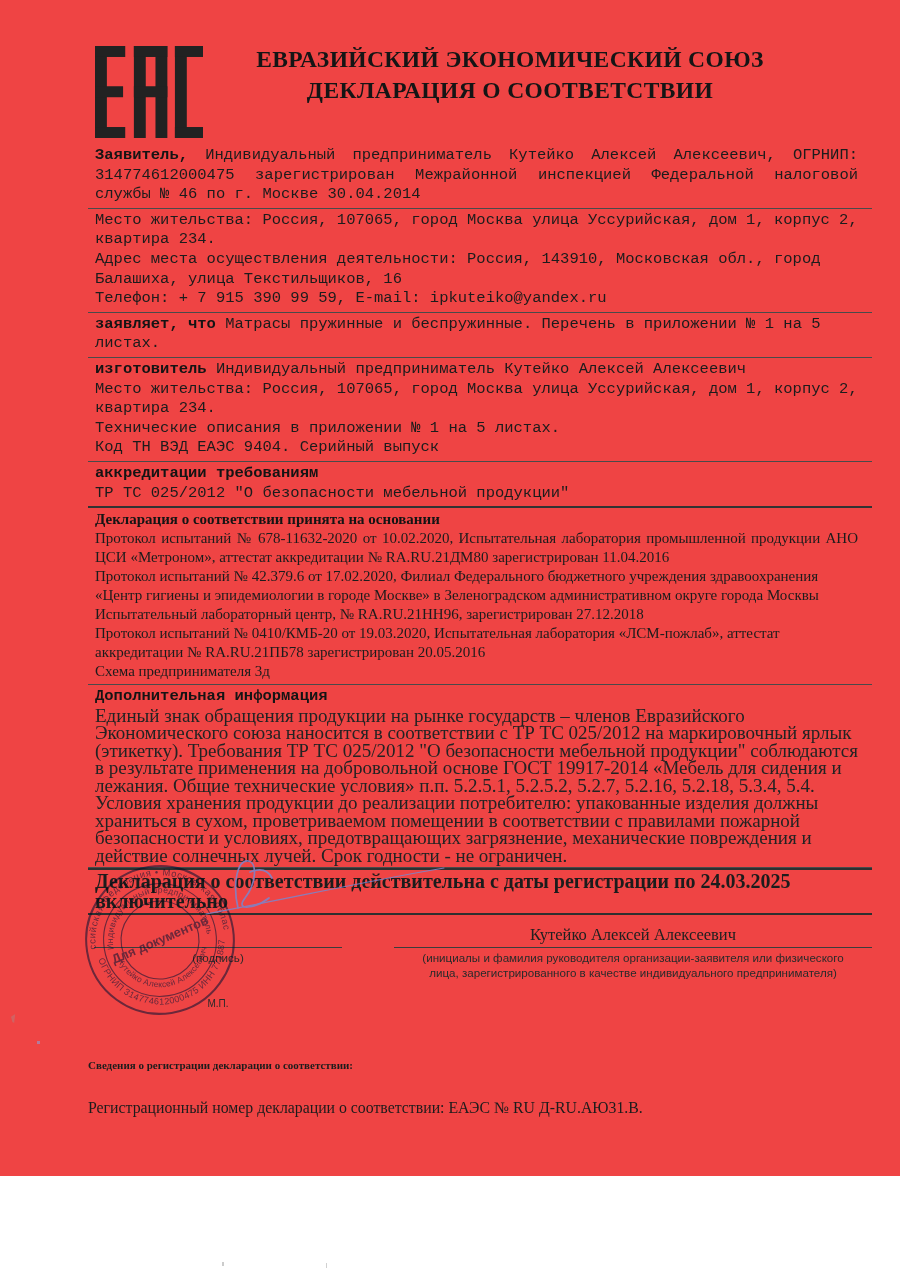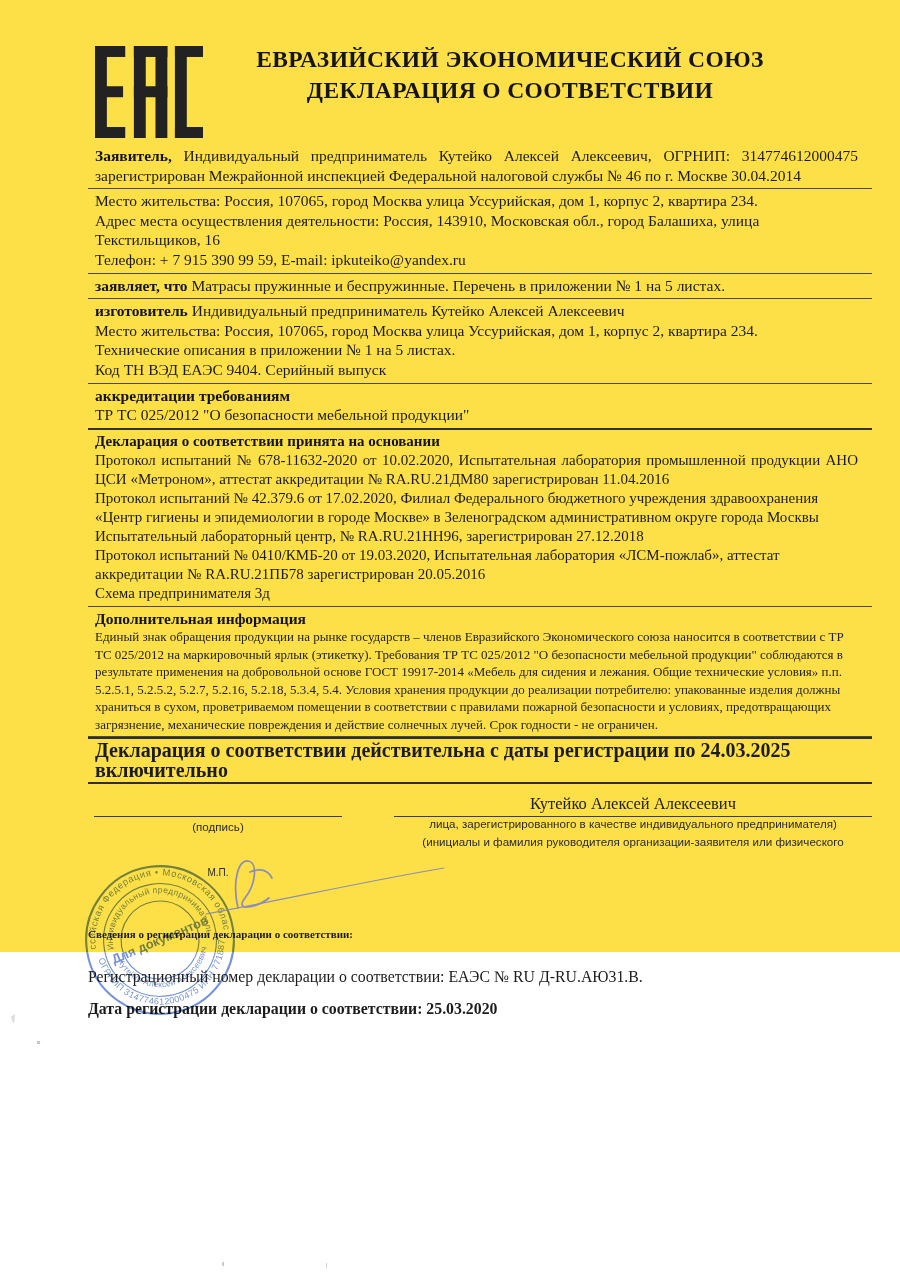--- a/index.html
+++ b/index.html
@@ -1,35 +1,35 @@
 <!DOCTYPE html>
 <html><head>
 <meta charset="utf-8">
 <style>
   html,body{margin:0;padding:0;}
   body{width:900px;height:1280px;background:#ffffff;position:relative;overflow:hidden;
        font-family:"Liberation Serif", serif;color:#1c1c1c;}
-  .page{position:relative;width:900px;height:952px;background:#fde047;}
+  .page{position:relative;width:900px;height:1176px;background:#ef4444;}
 
   
   .hdr{position:relative;padding-top:44px;height:96px;}
   .eac-logo{position:absolute;left:95px;top:46px;width:108px;height:92px;}
   .titles{margin-left:150px;margin-right:30px;text-align:center;}
   .titles .t{font-weight:700;font-size:23.5px;line-height:31px;letter-spacing:.4px;color:#151515;}
 
   
   .doc{margin:4px 28px 0 88px;}
   .doc p{margin:0;padding:0 14px 0 7px;}
   .sec{border-bottom:1.5px solid #4a4a4a;padding:2px 0 3px 0;}
   .sec.thickb{border-bottom:2px solid #333;}
-  .body-txt{font-size:15.5px;line-height:19.6px;}
+  .body-txt{font-size:15.5px;line-height:19.6px;font-family:Liberation Mono, monospace;}
   .just{text-align:justify;}
   b,.bold{font-weight:700;color:#141414;}
   .basis-txt{font-size:15px;line-height:19px;}
-  .addl-txt{font-size:13px;line-height:17.5px;color:#232323;}
+  .addl-txt{font-size:19px;line-height:17.5px;color:#232323;}
   .validity{border-top:2px solid #2f2f2f;border-bottom:2px solid #2f2f2f;padding:1px 0 2px 0;}
   .validity p{font-size:20px;line-height:20px;font-weight:700;}
 
   
   .sig-row{display:flex;margin:10px 28px 0 88px;position:relative;}
   .sig-left{width:248px;margin-left:6px;text-align:center;}
   .sig-right{width:478px;margin-left:52px;text-align:center;}
   .sig-name{font-size:16.5px;line-height:20px;height:22px;color:#202020;}
   .sig-line{border-bottom:1.6px solid #3c3c3c;height:0;margin-top:0;}
   .sig-left .spacer{height:22px;}
@@ -128,29 +128,28 @@
   <div class="sig-row">
     <div class="sig-left">
       <div class="spacer"></div>
       <div class="sig-line"></div>
       <div class="cap">(подпись)</div>
       <div class="mp">М.П.</div>
     </div>
     <div class="sig-right">
       <div class="sig-name">Кутейко Алексей Алексеевич</div>
       <div class="sig-line"></div>
+      <div class="cap">(инициалы и фамилия руководителя организации-заявителя или физического</div>
       <div class="cap" style="margin-top:0;">лица, зарегистрированного в качестве индивидуального предпринимателя)</div>
-      <div class="cap">(инициалы и фамилия руководителя организации-заявителя или физического</div>
     </div>
   </div>
 
   <div class="reg">
     <div class="h">Сведения о регистрации декларации о соответствии:</div>
     <div class="n">Регистрационный номер декларации о соответствии: ЕАЭС № RU Д-RU.АЮ31.В.</div>
-    <div class="d">Дата регистрации декларации о соответствии: 25.03.2020</div>
   </div>
 
   <div class="stamp">
     <svg viewBox="0 0 160 160" width="164" height="164">
       <g fill="none" stroke="#5b7fd0">
         <circle cx="80" cy="80" r="72" stroke-width="2"></circle>
         <circle cx="80" cy="80" r="55" stroke-width="1.1"></circle>
         <circle cx="80" cy="80" r="38" stroke-width="1.1"></circle>
       </g>
       <defs>

